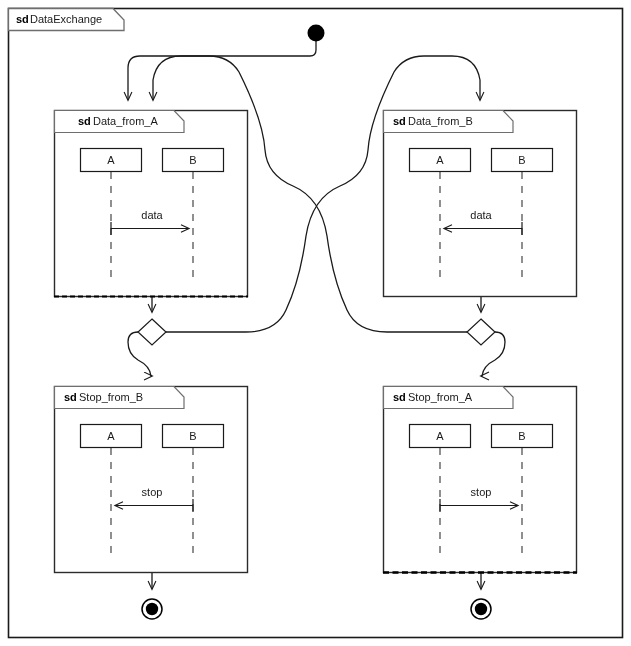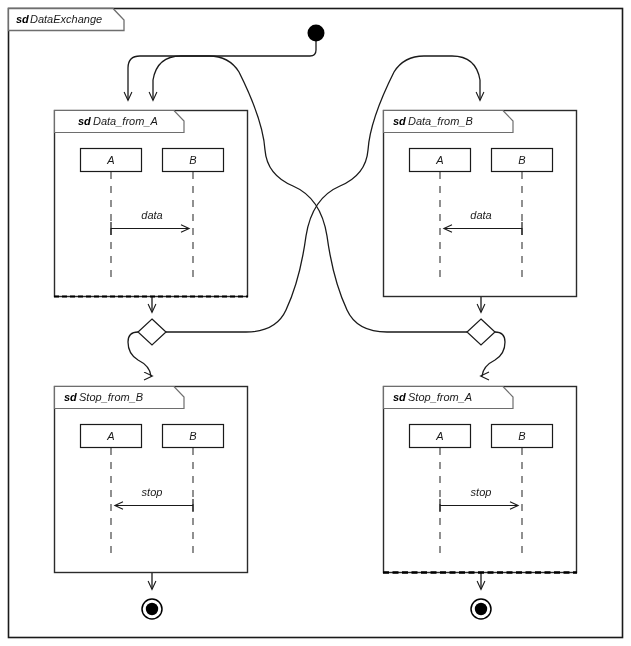--- a/index.html
+++ b/index.html
@@ -9,21 +9,20 @@
   }
   body {
     font-family: "Liberation Sans", sans-serif;
   }
   #canvas {
     position: relative;
     width: 631px;
     height: 646px;
     background: #ffffff;
     overflow: hidden;
-    font-style: italic;
   }
   svg.layer {
     position: absolute;
     left: 0;
     top: 0;
     width: 631px;
     height: 646px;
   }
   .ftxt {
     font-family: "Liberation Sans", sans-serif;

